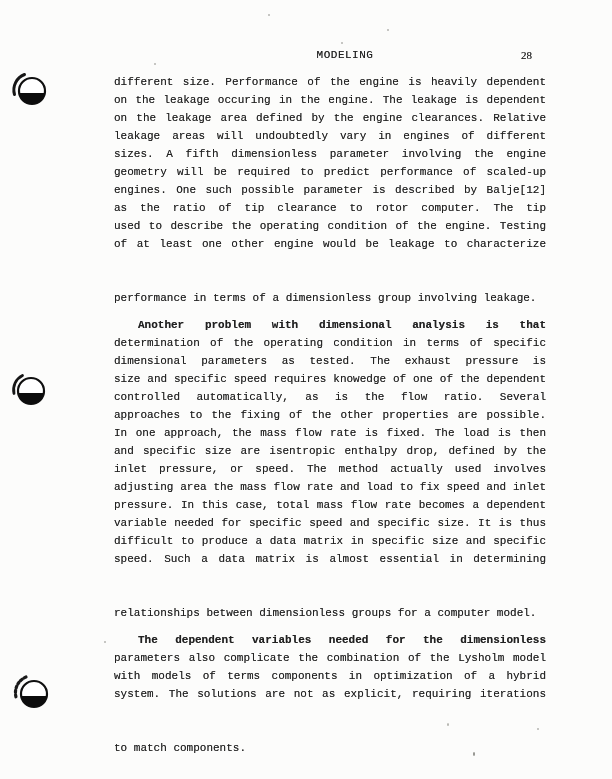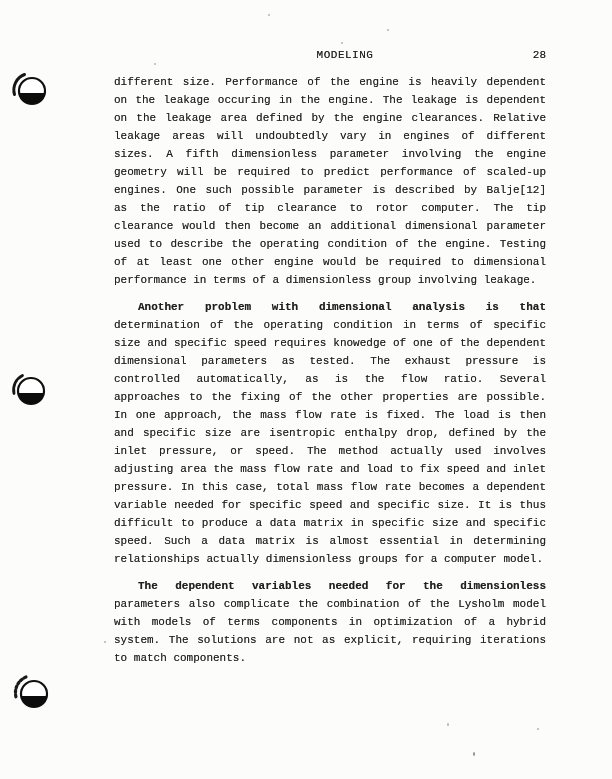--- a/index.html
+++ b/index.html
@@ -17,38 +17,39 @@
   .header {
     position:absolute; left:114px; top:48px; width:432px; height:16px;
     font-size:11px; line-height:14px;
   }
   .header .title {
     display:block; text-align:center; position:relative; left:15px;
     letter-spacing:0.5px;
     text-shadow:0 0 0.6px rgba(25,25,25,0.6);
   }
   .header .pagenum {
-    position:absolute; right:0; top:0;
+    position:absolute; right:14px; top:0;
     text-shadow:0 0 0.6px rgba(25,25,25,0.6);
+    font-family:Liberation Serif, serif;
   }
   
   .content {
     position:absolute; left:114px; top:73px; width:432px;
     font-size:11px; line-height:18px;
     text-shadow:0 0 0.6px rgba(25,25,25,0.55);
   }
   p.para { margin:0 0 9px 0; }
   span.line {
     display:block;
     text-align:justify;
     text-align-last:justify;
     white-space:normal;
   }
   span.line.indent { text-indent:24px;font-weight:bold; }
-  span.line.last { text-align-last:left; }
+  span.line.last { text-align-last:left;margin-top:36px; }
   
   .punch { position:absolute; width:40px; height:42px; }
   .punch-top    { left:11px; top:71px; }
   .punch-middle { left:10px; top:371px; }
   .punch-bottom { left:13px; top:674px; }
   
   .speck {
     position:absolute; background:#b5b5b0; border-radius:50%;
     width:2px; height:2px;
   }
@@ -84,41 +85,40 @@
   <div class="content">
       <p class="para">
         <span class="line">different size. Performance of the engine is heavily dependent</span>
         <span class="line">on the leakage occuring in the engine. The leakage is dependent</span>
         <span class="line">on the leakage area defined by the engine clearances. Relative</span>
         <span class="line">leakage areas will undoubtedly vary in engines of different</span>
         <span class="line">sizes. A fifth dimensionless parameter involving the engine</span>
         <span class="line">geometry will be required to predict performance of scaled-up</span>
         <span class="line">engines. One such possible parameter is described by Balje[12]</span>
         <span class="line">as the ratio of tip clearance to rotor computer. The tip</span>
-        <span class="line">clearance would then become an additional dimensional parameter</span>
         <span class="line">used to describe the operating condition of the engine. Testing</span>
-        <span class="line">of at least one other engine would be required to dimensional</span>
+        <span class="line">of at least one other engine would be leakage to characterize</span>
         <span class="line last">performance in terms of a dimensionless group involving leakage.</span>
       </p>
       <p class="para">
         <span class="line indent">Another problem with dimensional analysis is that</span>
         <span class="line">determination of the operating condition in terms of specific</span>
+        <span class="line">dimensional parameters as tested. The exhaust pressure is</span>
         <span class="line">size and specific speed requires knowedge of one of the dependent</span>
-        <span class="line">dimensional parameters as tested. The exhaust pressure is</span>
         <span class="line">controlled automatically, as is the flow ratio. Several</span>
         <span class="line">approaches to the fixing of the other properties are possible.</span>
         <span class="line">In one approach, the mass flow rate is fixed. The load is then</span>
         <span class="line">and specific size are isentropic enthalpy drop, defined by the</span>
         <span class="line">inlet pressure, or speed. The method actually used involves</span>
         <span class="line">adjusting area the mass flow rate and load to fix speed and inlet</span>
         <span class="line">pressure. In this case, total mass flow rate becomes a dependent</span>
         <span class="line">variable needed for specific speed and specific size. It is thus</span>
         <span class="line">difficult to produce a data matrix in specific size and specific</span>
         <span class="line">speed. Such a data matrix is almost essential in determining</span>
-        <span class="line last">relationships actually dimensionless groups for a computer model.</span>
+        <span class="line last">relationships between dimensionless groups for a computer model.</span>
       </p>
       <p class="para">
         <span class="line indent">The dependent variables needed for the dimensionless</span>
         <span class="line">parameters also complicate the combination of the Lysholm model</span>
         <span class="line">with models of terms components in optimization of a hybrid</span>
         <span class="line">system. The solutions are not as explicit, requiring iterations</span>
         <span class="line last">to match components.</span>
       </p>
     </div>
 

